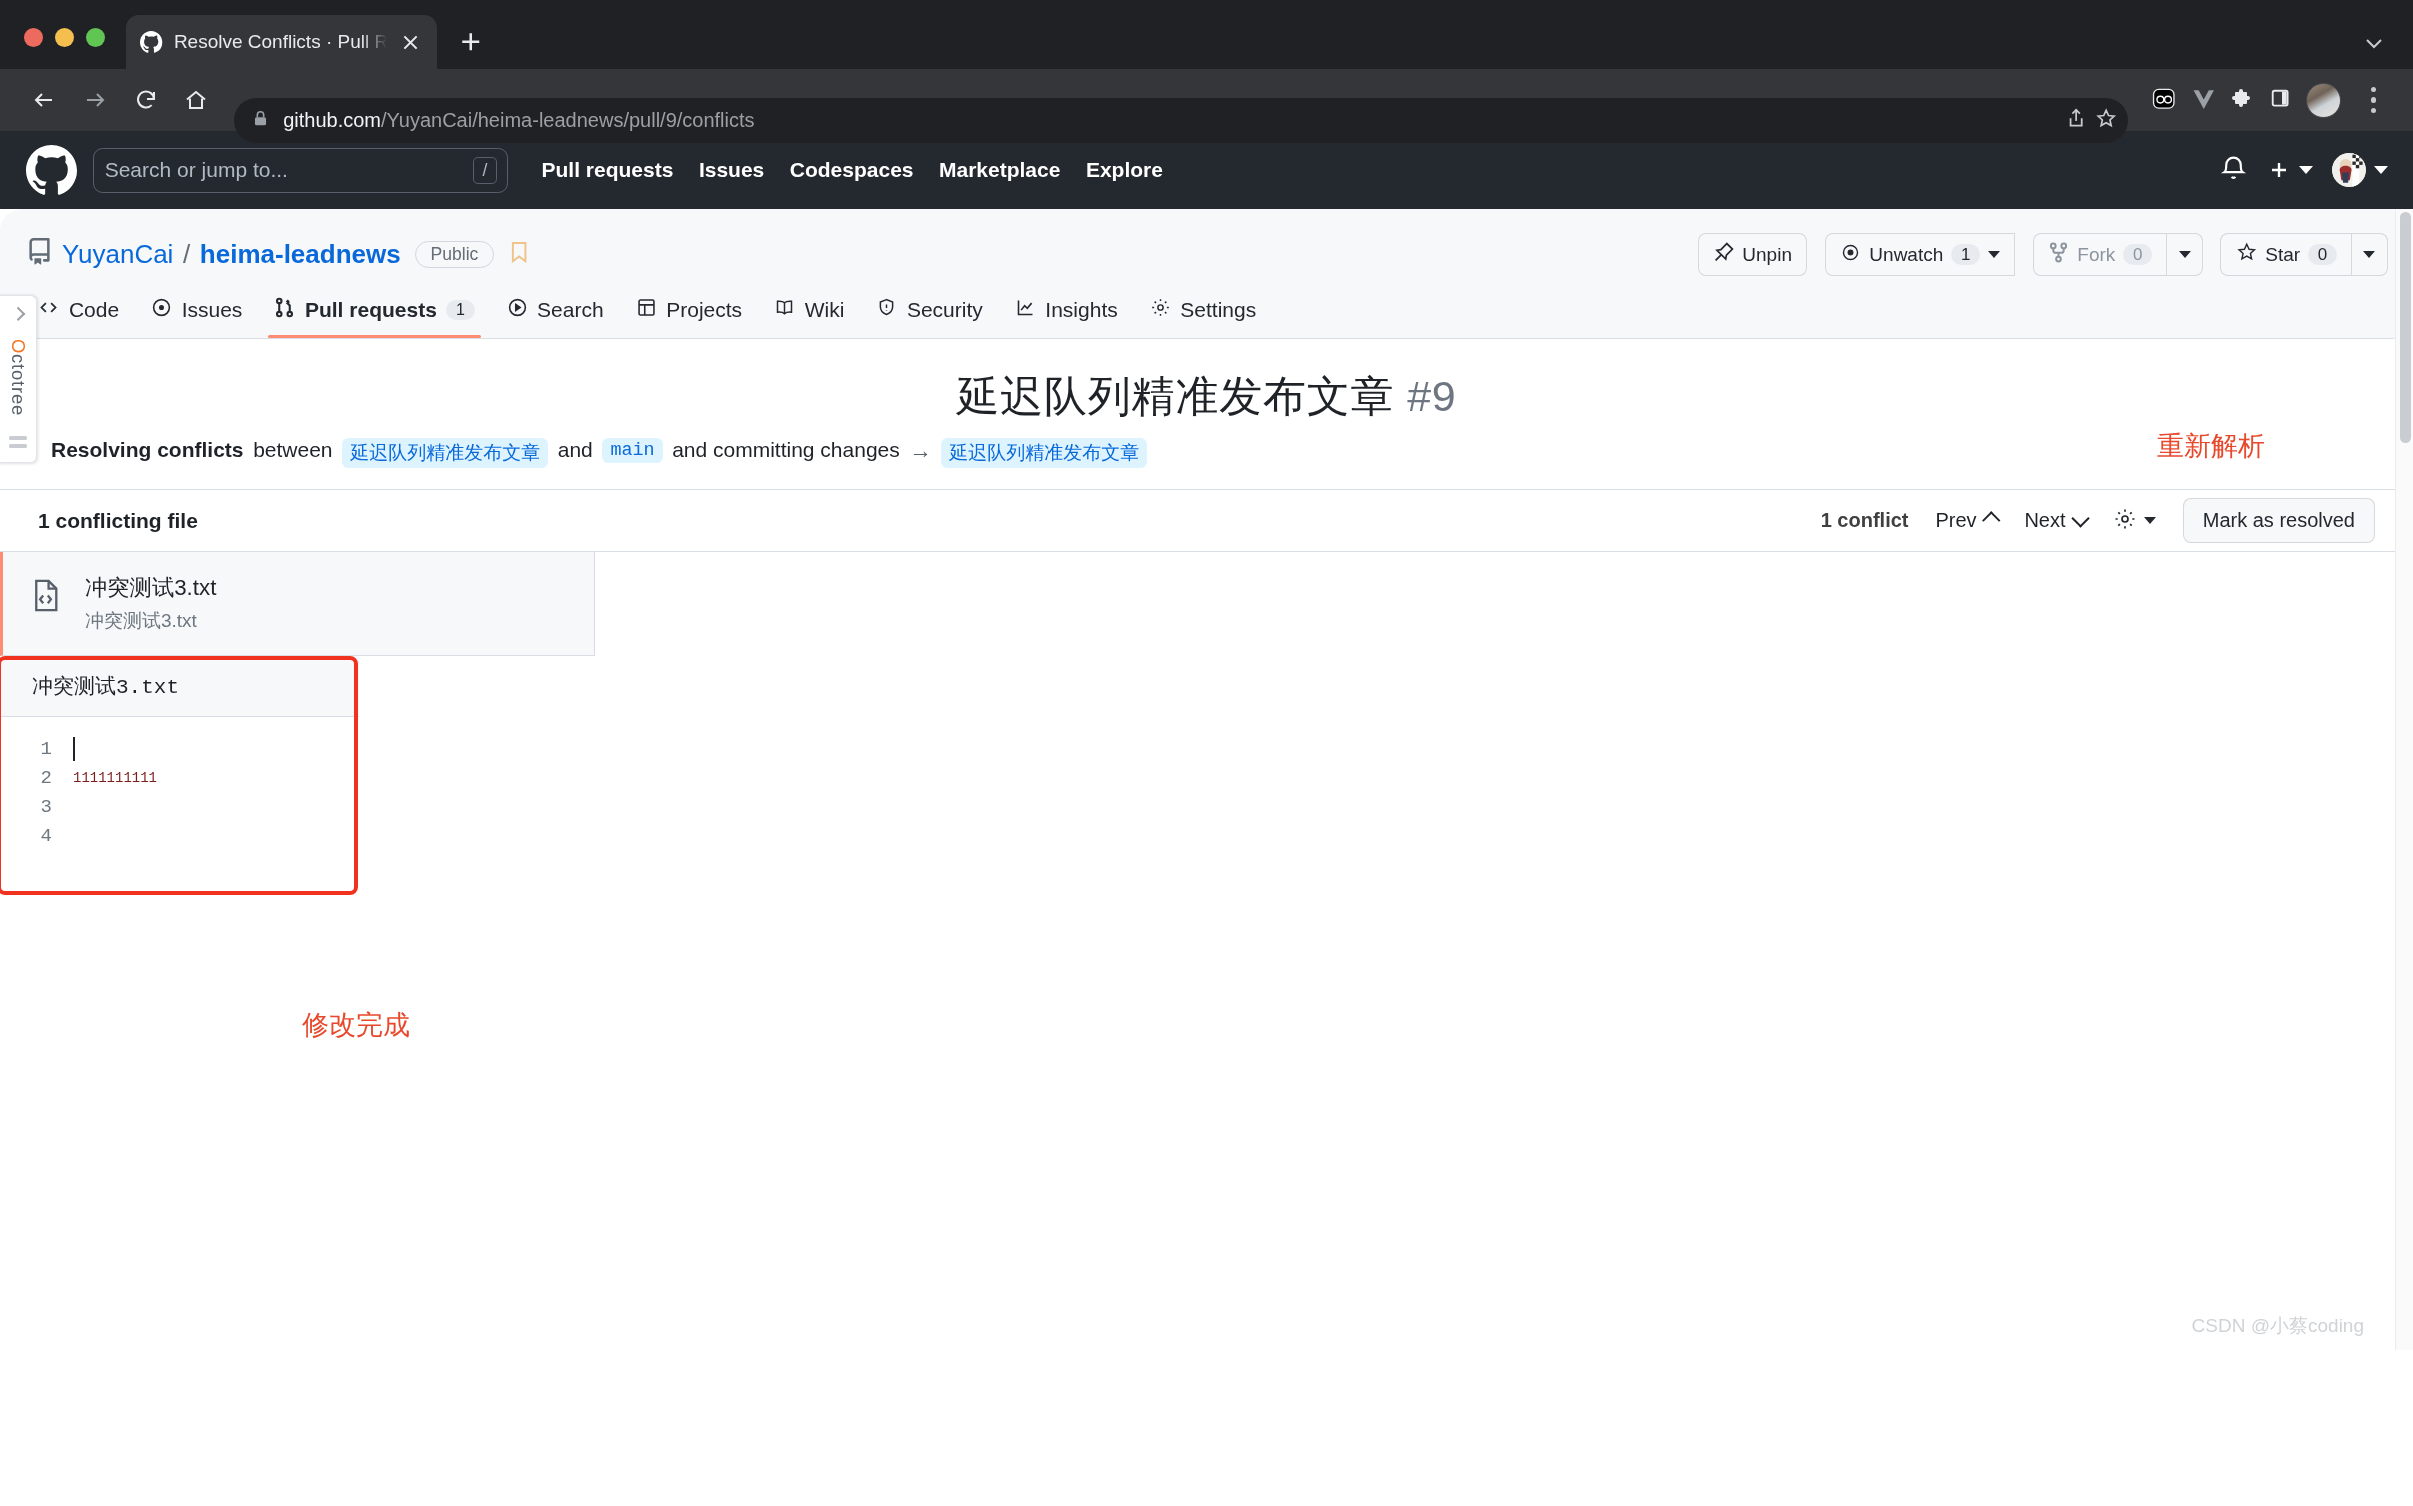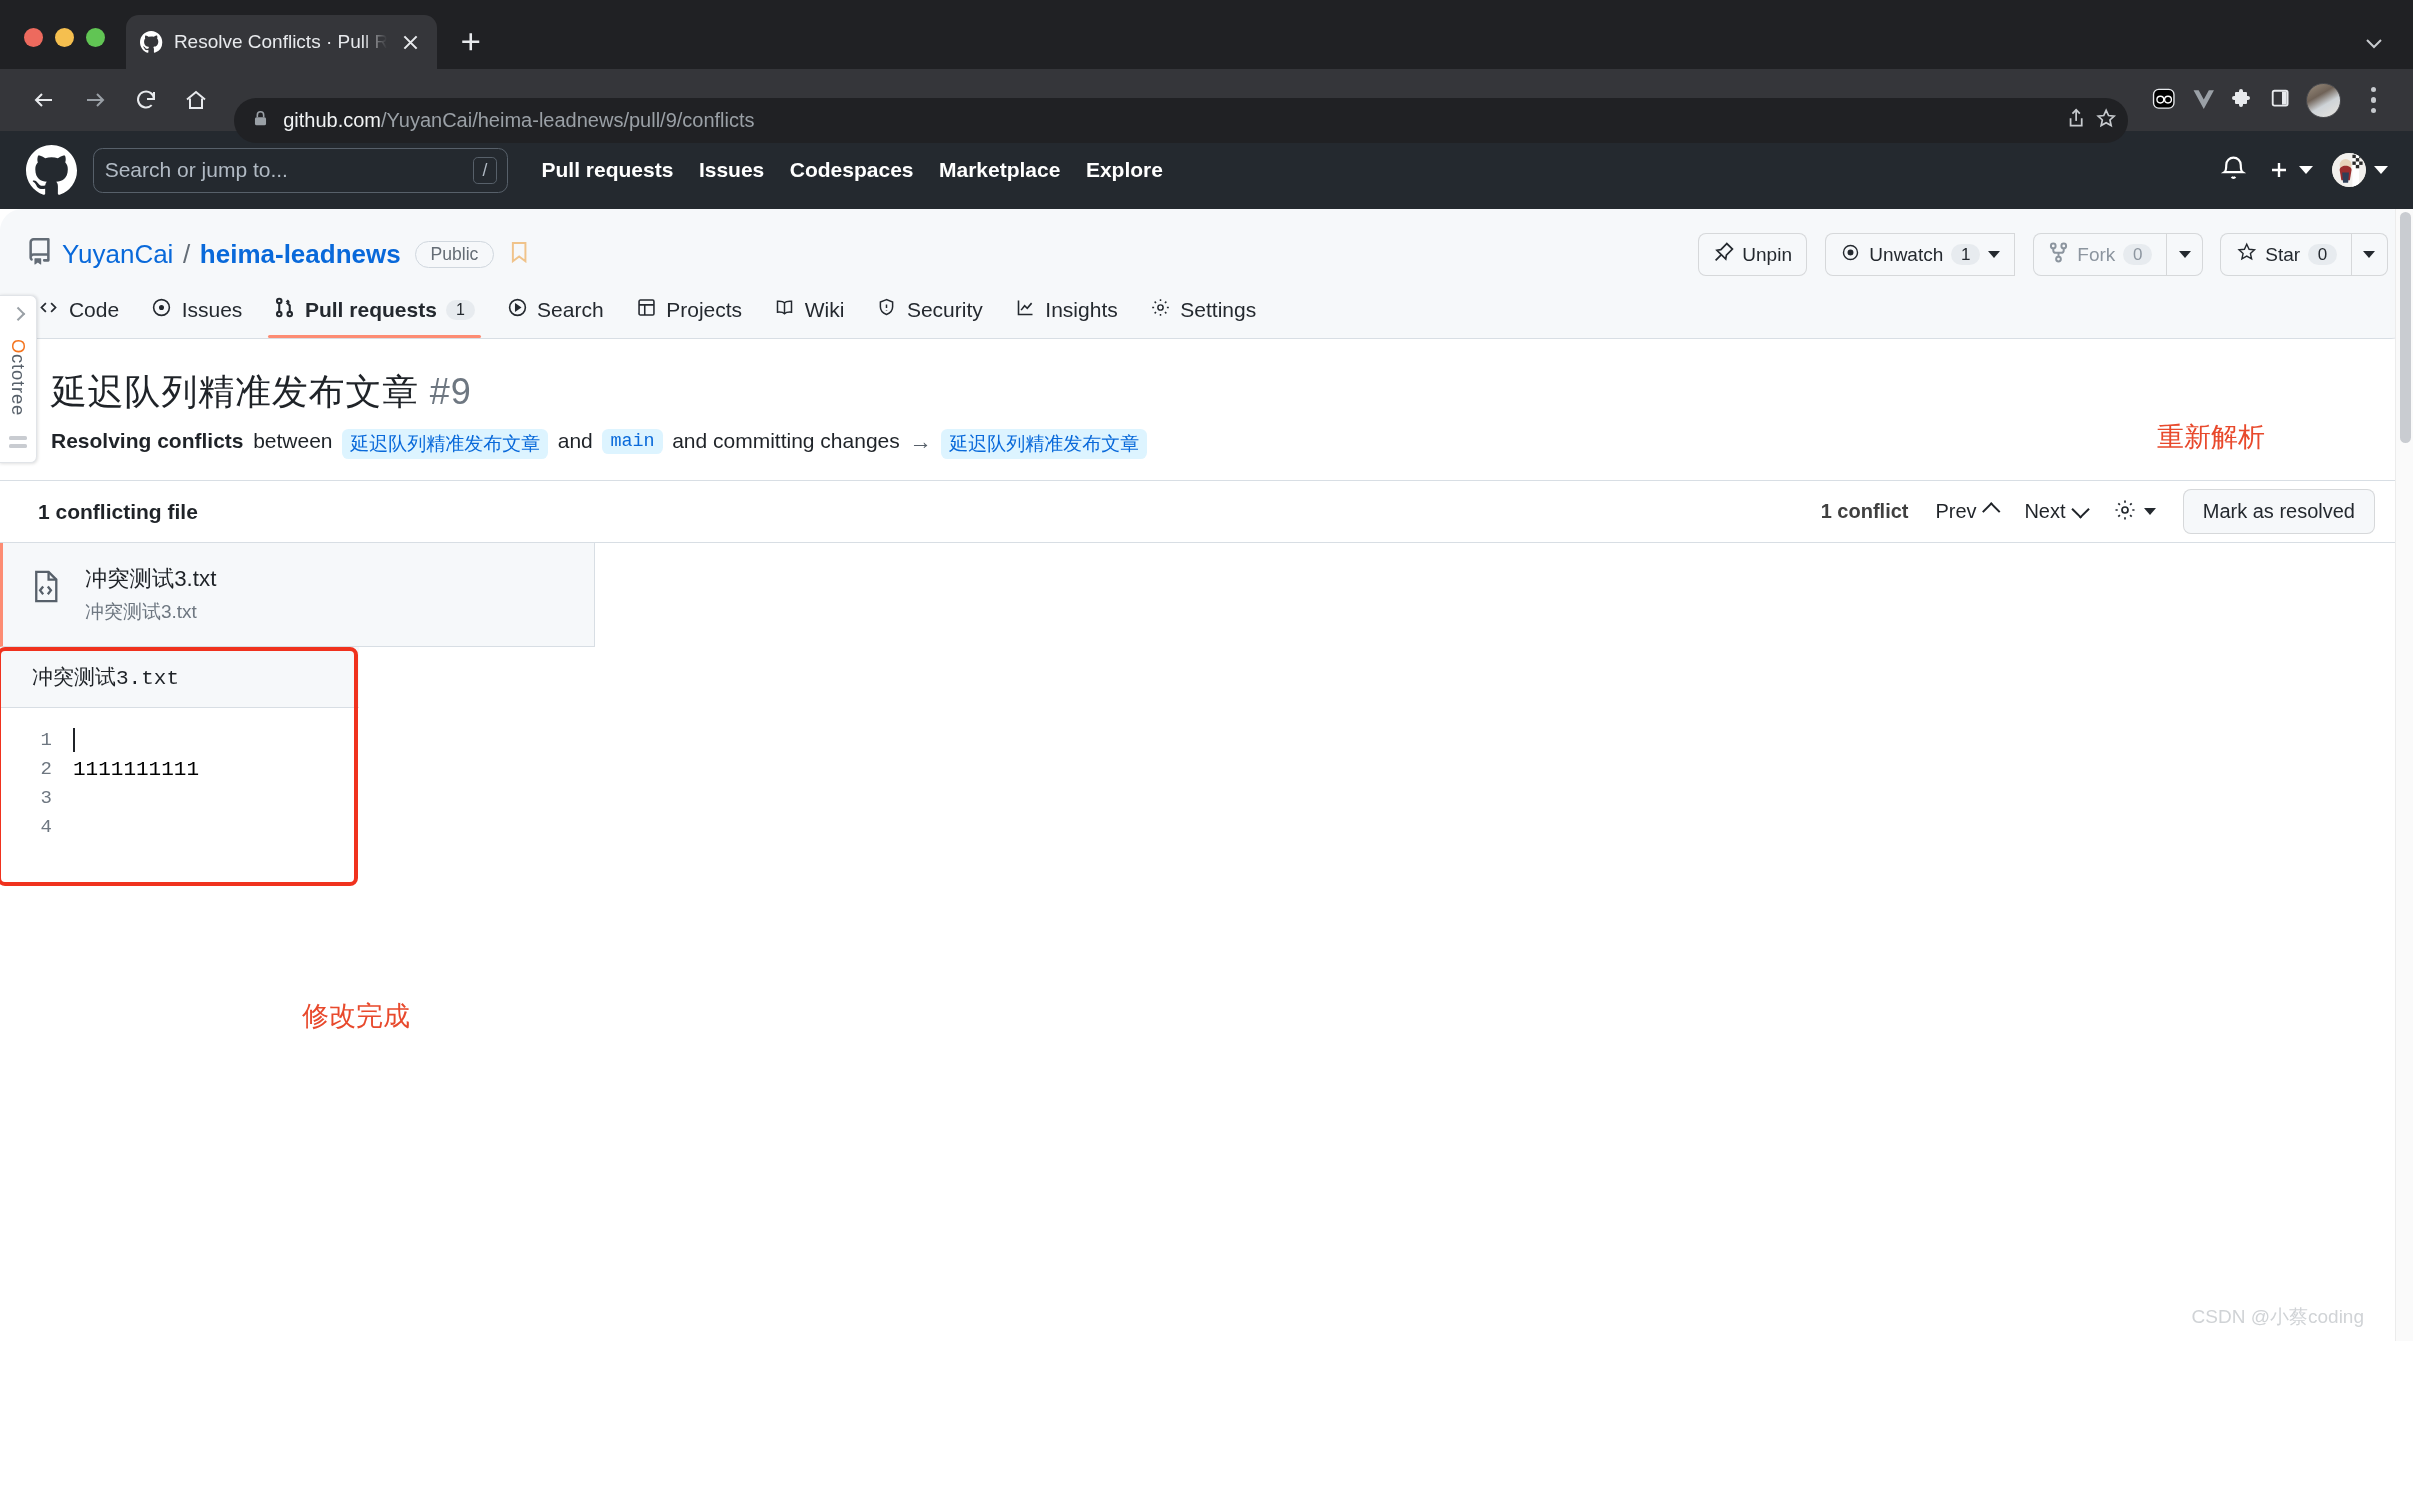--- a/index.html
+++ b/index.html
@@ -133,21 +133,21 @@
   }
   .rtab.active { font-weight: bold; }
   .rtab.active::after {
     content: ""; position: absolute; left: 6.4px; right: 6.4px; bottom: -0.8px;
     height: 3.2px; background: #fd8c73; border-radius: 4.8px;
   }
   .rtab .counter { font-size: 16px; font-weight: normal; }
 
   
   .pr-block { padding: 29px 51px 0 51px; }
-  .pr-title { font-size: 36px; color: #1f2328; font-weight: normal; letter-spacing: 0.8px; }
+  .pr-title { font-size: 43px; color: #1f2328; font-weight: normal; letter-spacing: 0.8px; text-align: center; }
   .pr-title .num { color: #6e7781; font-weight: 300; }
   .pr-sub {
     margin-top: 11.2px; font-size: 21px; color: #1f2328;
     display: flex; align-items: flex-start; gap: 9.6px; flex-wrap: wrap;
   }
   .pr-sub b { font-weight: bold; }
   .branch-chip {
     background: #ddf4ff; color: #0969da; border-radius: 6.4px;
     padding: 2.4px 8px; font-size: 19px;
   }
@@ -196,21 +196,21 @@
   }
   .code-area { padding: 17.6px 0 45px 0; background: #ffffff; }
   .code-line { display: flex; height: 29px; align-items: center; }
   .line-no {
     width: 73px; text-align: right; padding-right: 21px;
     font-family: "Liberation Mono","DejaVu Sans Mono",monospace;
     font-size: 19px; color: #6e7781;
   }
   .line-code {
     font-family: "Liberation Mono","DejaVu Sans Mono",monospace;
-    font-size: 21px; color: #000000; white-space: pre; position: relative;
+    font-size: 14px; color: #7f1d1d; white-space: pre; position: relative;
   }
   .caret-bar {
     display: inline-block; width: 1.6px; height: 24px; background: #1f2328;
     vertical-align: middle;
   }
 
   
   .redbox {
     position: absolute; border: 4px solid #f0321e; border-radius: 8px;
     pointer-events: none;

